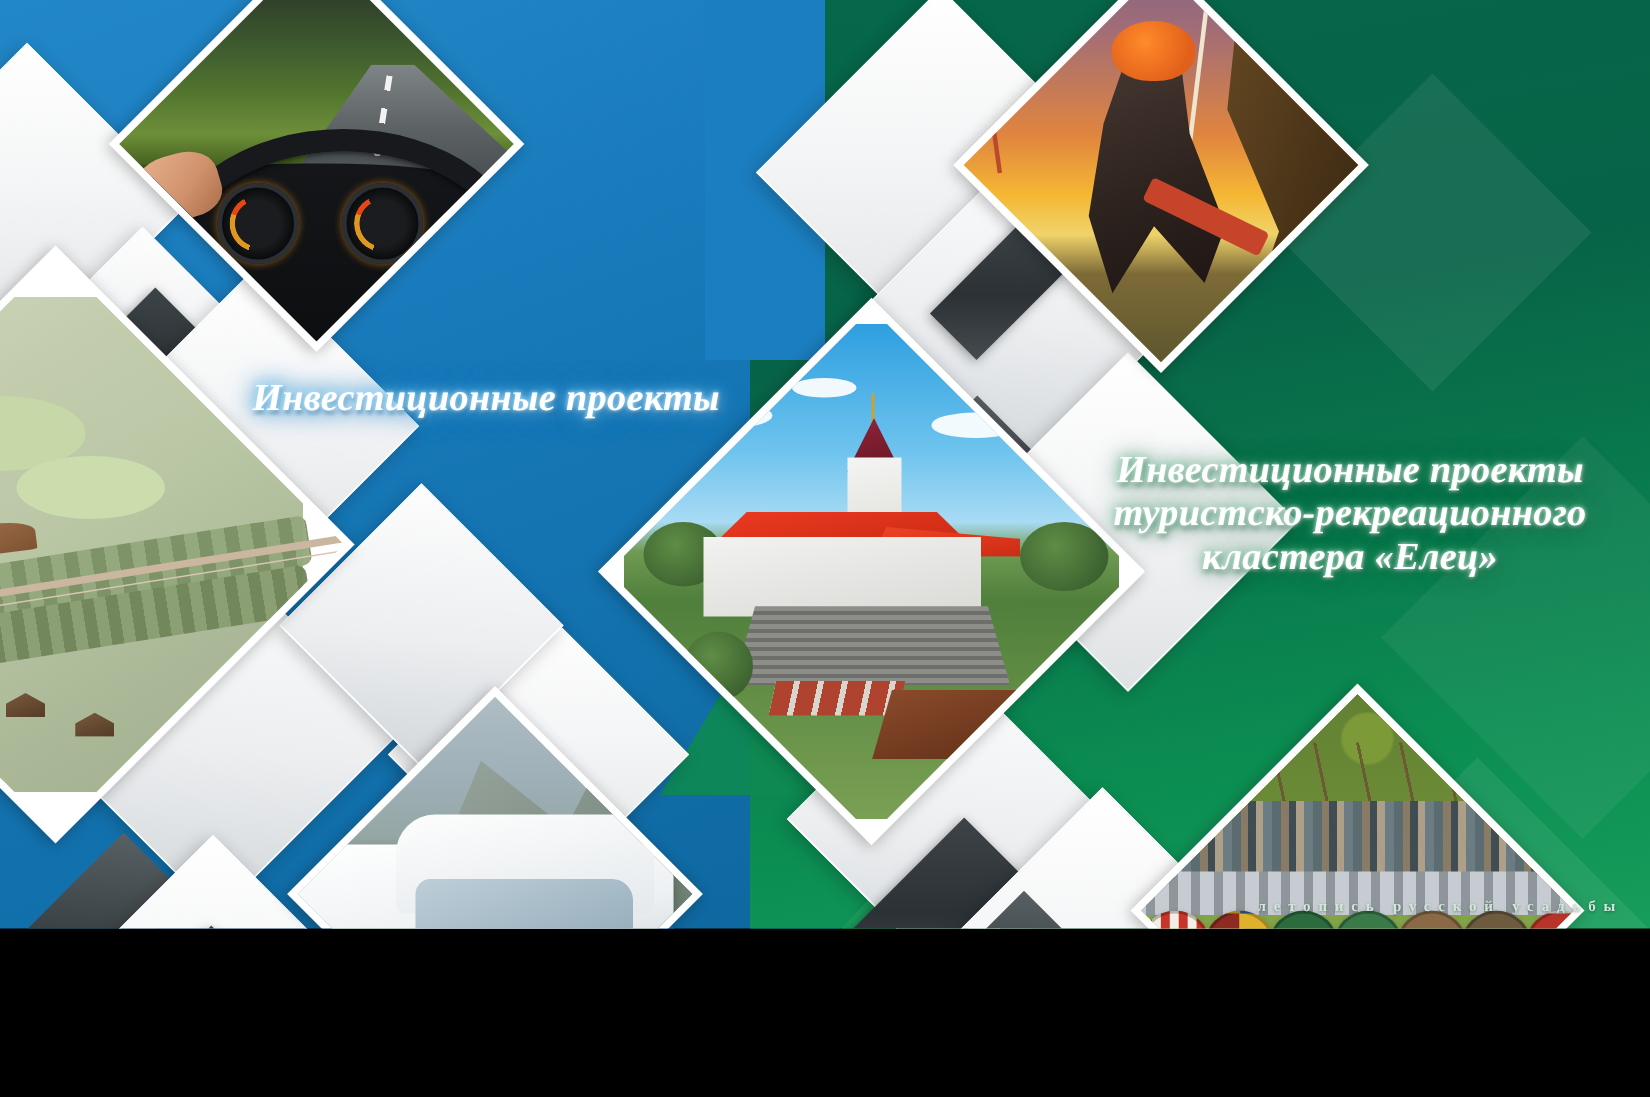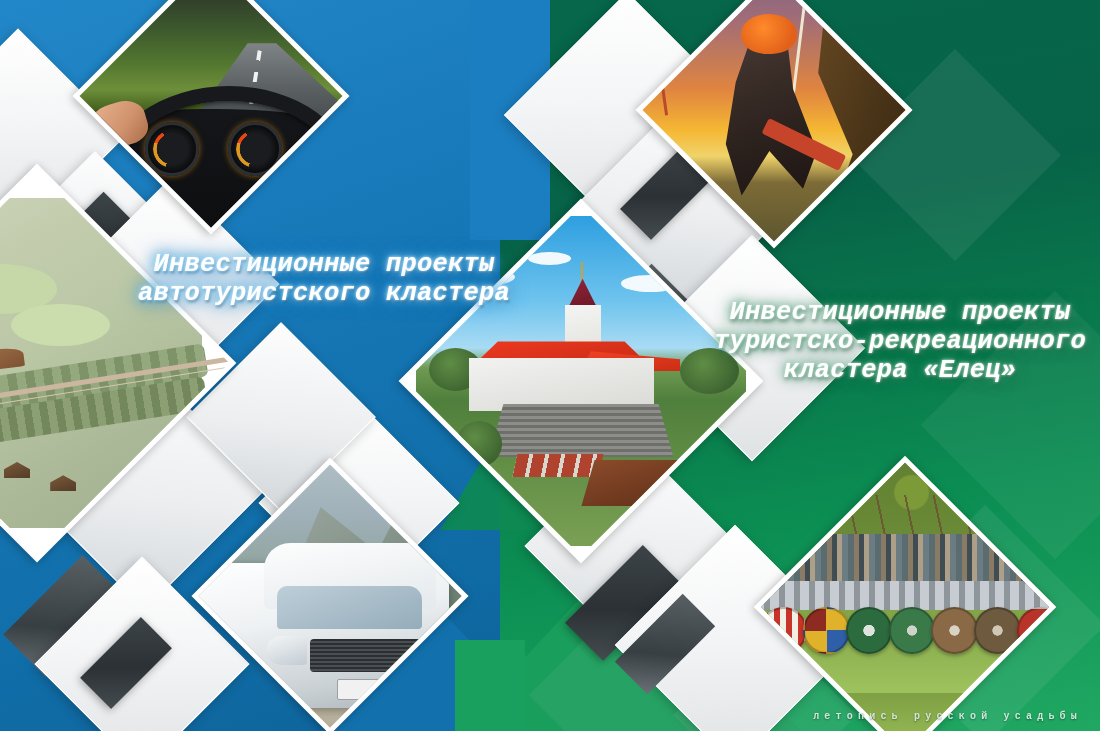--- a/index.html
+++ b/index.html
@@ -1,18 +1,18 @@
 <!DOCTYPE html>
 <html><head>
 <meta charset="utf-8">
 <style>
   html,body{margin:0;padding:0;background:#000;}
   #slide{
-    position:relative;width:1100px;height:731px;overflow:hidden;
-    font-family:Liberation Mono, monospace;
+    position:relative;width:1100px;height:619px;overflow:hidden;
+    font-family:Liberation Serif, serif;
   }
 
   
   .bg-blue{
     position:absolute;left:0;top:0;width:560px;height:731px;
     background:linear-gradient(160deg,#2287c8 0%,#1a7cbd 28%,#1271ad 62%,#0d6298 100%);
   }
   .bg-green{
     position:absolute;left:500px;top:0;width:600px;height:731px;
     background:linear-gradient(170deg,#06674a 0%,#076347 30%,#0b8d52 68%,#20a862 100%);
@@ -498,21 +498,20 @@
         <div class="shield" style="left:45%;background:radial-gradient(circle,#cfd3cc 16%,#3a7a49 18%);"></div>
         <div class="shield" style="left:58%;background:radial-gradient(circle,#d9d3c4 16%,#8a6a46 18%);"></div>
         <div class="shield" style="left:71%;background:radial-gradient(circle,#cfc8b6 16%,#6d5a3f 18%);"></div>
         <div class="shield" style="left:84%;background:conic-gradient(#b8342a 0 120deg,#f0ece0 120deg 240deg,#b8342a 240deg 360deg);"></div>
       </div>
     </div>
   </div>
 
   <div class="title title-left">
     <div>Инвестиционные проекты</div>
-    <div>автотуристского кластера</div>
   </div>
 
   <div class="title title-right">
     <div>Инвестиционные проекты</div>
     <div>туристско-рекреационного</div>
     <div>кластера «Елец»</div>
   </div>
 
   <div class="watermark">летопись русской усадьбы</div>
 

